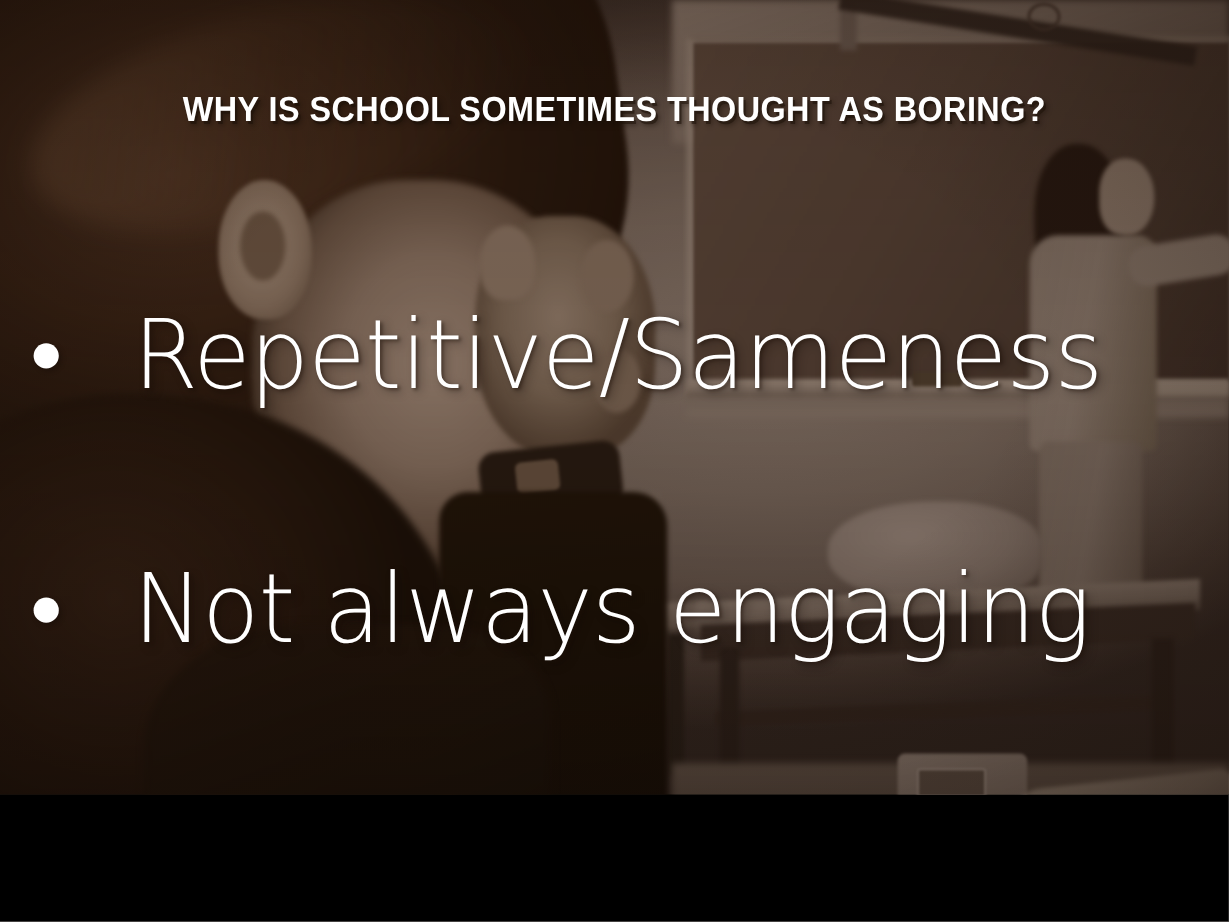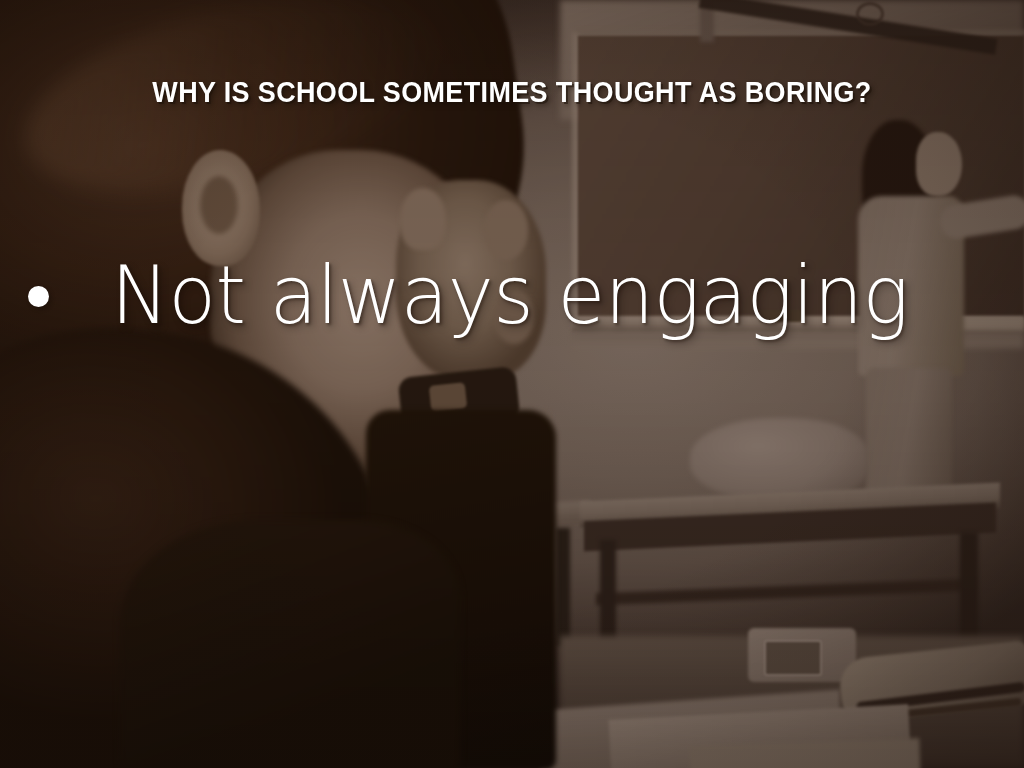--- a/index.html
+++ b/index.html
@@ -7,21 +7,21 @@
     padding: 0;
     background: #000;
   }
   body {
     font-family: "Liberation Sans", sans-serif;
   }
 
   .slide {
     position: relative;
     width: 1024px;
-    height: 768px;
+    height: 662px;
     overflow: hidden;
     background: #3a2a20;
   }
 
   
   .photo {
     position: absolute;
     inset: 0;
     overflow: hidden;
   }
@@ -572,20 +572,24 @@
     <div class="ph-tint"></div>
     <div class="ph-vignette"></div>
   </div>
 
   <div class="content">
 
     <div class="slide-title">WHY IS SCHOOL SOMETIMES THOUGHT AS BORING?</div>
 
     <div class="bullets">
 
+      <div class="bullet-row">
+        <div class="bullet-dot"></div>
+        <div class="bullet-text">Repetitive/Sameness</div>
+      </div>
 
 
       <div class="bullet-row">
         <div class="bullet-dot"></div>
         <div class="bullet-text">Not always engaging</div>
       </div>
 
     </div>
   </div>
 </div>

